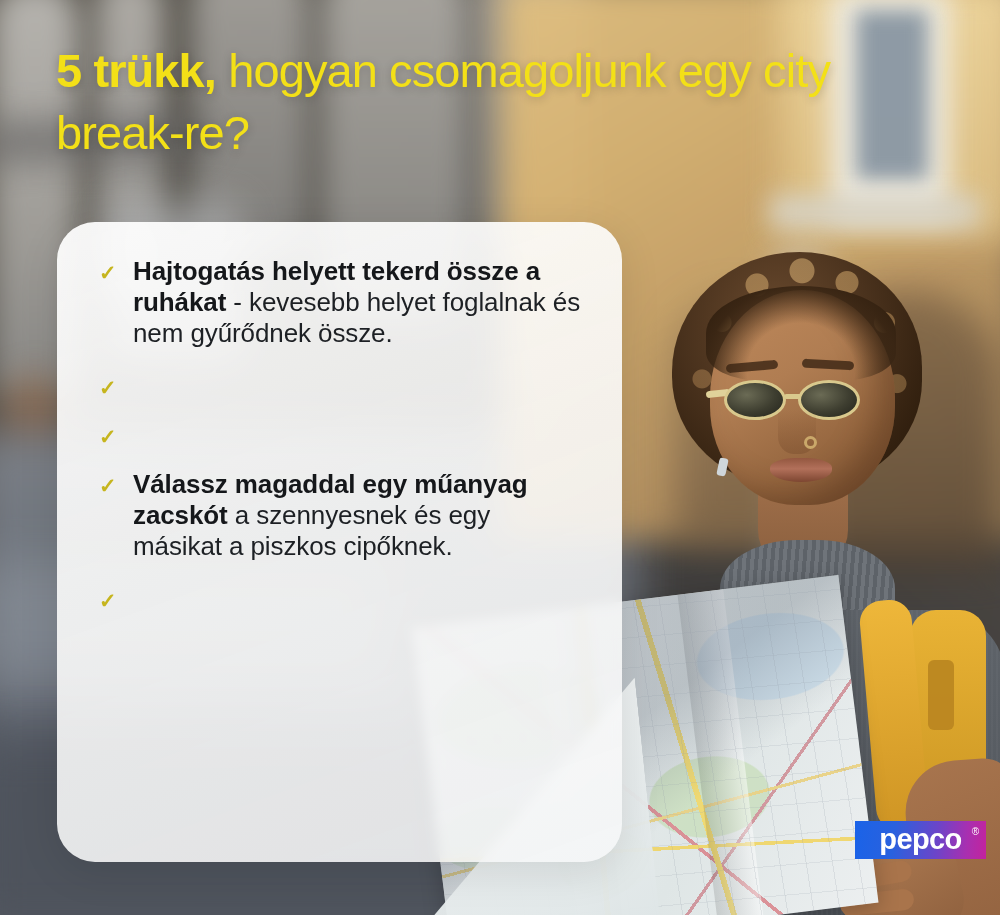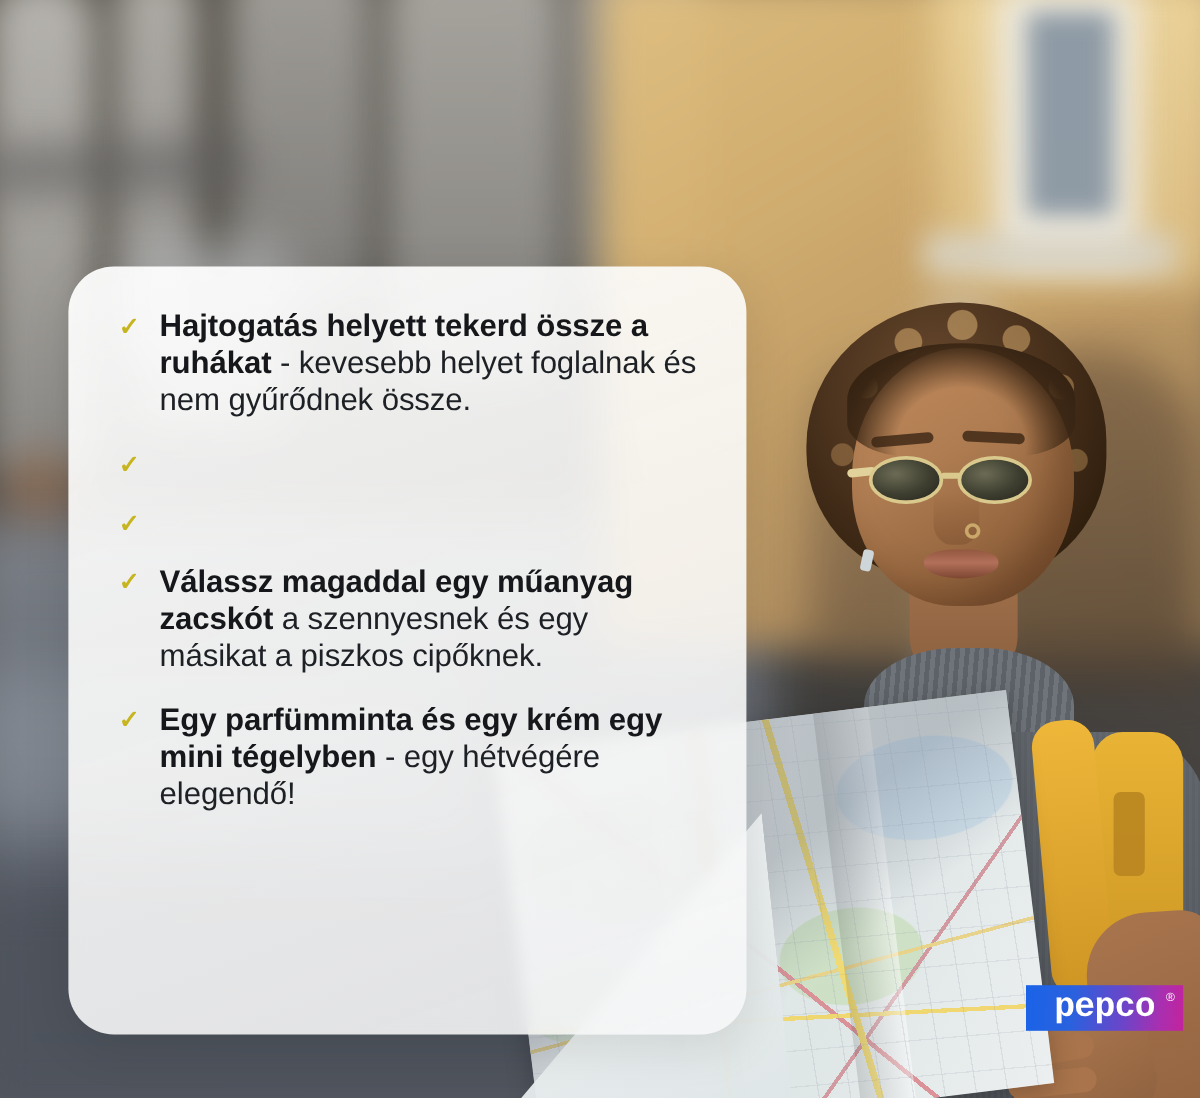--- a/index.html
+++ b/index.html
@@ -189,21 +189,21 @@
   .title b{font-weight:800;}
 
   
   .logo{
     position:absolute;left:855px;top:821px;width:131px;height:38px;
     background:linear-gradient(95deg,#1a63e8 0%,#2a61de 30%,#6b45c9 62%,#a92fb0 85%,#c3239d 100%);
     display:flex;align-items:center;justify-content:center;
   }
   .logo .word{
     color:#fff;font-size:29px;font-weight:700;letter-spacing:-.6px;
-    font-family:Liberation Mono, monospace;line-height:1;position:relative;top:-1px;
+    font-family:Liberation Sans, sans-serif;line-height:1;position:relative;top:-1px;
   }
   .logo .reg{
     position:absolute;right:7px;top:6px;color:#fff;font-size:10px;line-height:1;
   }
 </style>
 </head>
 <body>
 
 <div class="stage">
 
@@ -260,20 +260,23 @@
     <div class="finger f3"></div>
   </div>
 
   <div class="map">
     <div class="mapfold mf1"></div>
     <div class="mapfold mf2"></div>
     <div class="mapshade"></div>
   </div>
   <div class="mapwedge"></div>
 
+  <div class="title">
+    <b>5 trükk,</b><span> hogyan csomagoljunk egy city break-re?</span>
+  </div>
 
   <div class="card">
     <div class="list">
 
       <div class="item">
         <div class="check">✓</div>
         <div class="itext">
           <b>Hajtogatás helyett tekerd össze a ruhákat</b><span class="rest"> - kevesebb helyet foglalnak és nem gyűrődnek össze.</span>
         </div>
       </div>
@@ -288,23 +291,20 @@
 
       <div class="item">
         <div class="check">✓</div>
         <div class="itext">
           <b>Válassz magaddal egy műanyag zacskót</b><span class="rest"> a szennyesnek és egy másikat a piszkos cipőknek.</span>
         </div>
       </div>
 
       <div class="item">
         <div class="check">✓</div>
-        <div class="itext">
-          <b>Egy parfümminta és egy krém egy mini tégelyben</b><span class="rest"> - egy hétvégére elegendő!</span>
-        </div>
       </div>
 
     </div>
   </div>
 
   <div class="logo">
     <span class="word">pepco</span>
     <span class="reg">®</span>
   </div>
 

